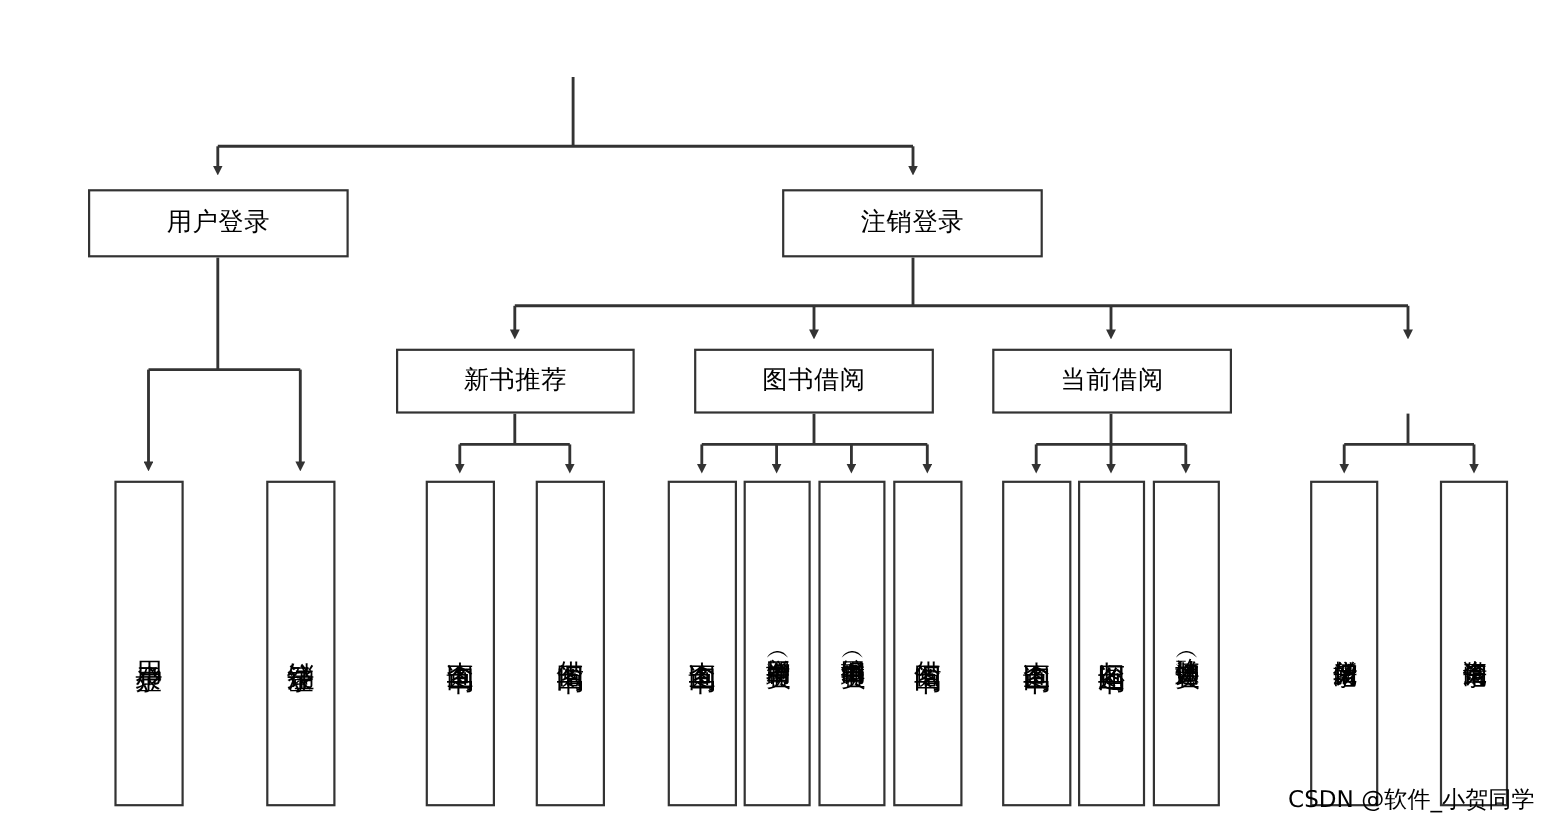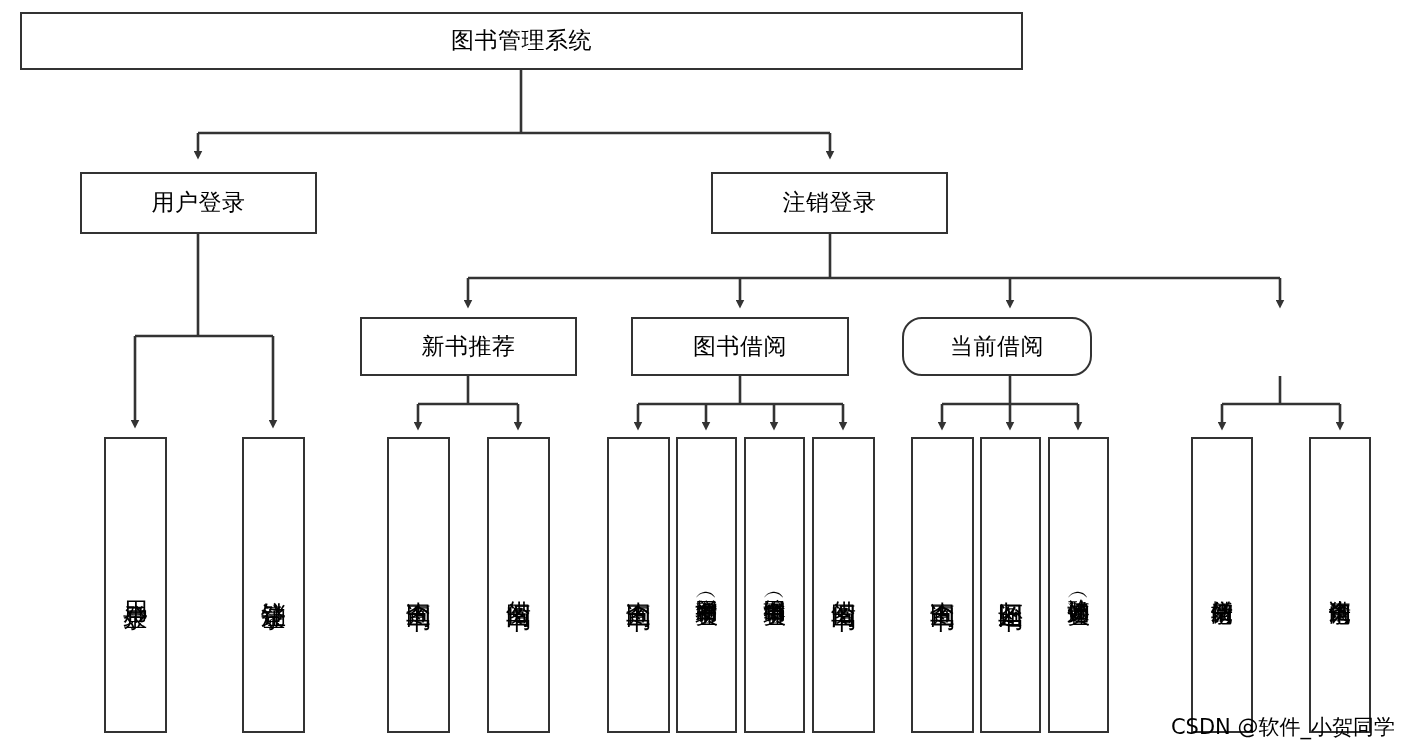--- a/index.html
+++ b/index.html
@@ -121,38 +121,35 @@
       <path d="M1010,404 L1010,423" marker-end="url(#arrow)"></path>
       <path d="M1078,404 L1078,423" marker-end="url(#arrow)"></path>
 
       <path d="M1280,376 L1280,404"></path>
       <path d="M1222,404 L1340,404"></path>
       <path d="M1222,404 L1222,423" marker-end="url(#arrow)"></path>
       <path d="M1340,404 L1340,423" marker-end="url(#arrow)"></path>
     </g>
   </svg>
 
-  <div class="node h" style="left:20px; top:12px; width:1003px; height:58px;">
-    <span class="lbl">图书管理系统</span>
-  </div>
 
   <div class="node h" style="left:80px; top:172px; width:237px; height:62px;">
     <span class="lbl">用户登录</span>
   </div>
   <div class="node h" style="left:711px; top:172px; width:237px; height:62px;">
     <span class="lbl">注销登录</span>
   </div>
 
   <div class="node h" style="left:360px; top:317px; width:217px; height:59px;">
     <span class="lbl">新书推荐</span>
   </div>
   <div class="node h" style="left:631px; top:317px; width:218px; height:59px;">
     <span class="lbl">图书借阅</span>
   </div>
-  <div class="node h" style="left:902px; top:317px; width:190px; height:59px;border-radius:20px;">
+  <div class="node h" style="left:902px; top:317px; width:218px; height:59px;">
     <span class="lbl">当前借阅</span>
   </div>
 
   <div class="node v" style="left:104px; top:437px; width:63px; height:296px;">
     <span class="lbl">用户登录</span>
   </div>
   <div class="node v" style="left:242px; top:437px; width:63px; height:296px;">
     <span class="lbl">注销登录</span>
   </div>
 

